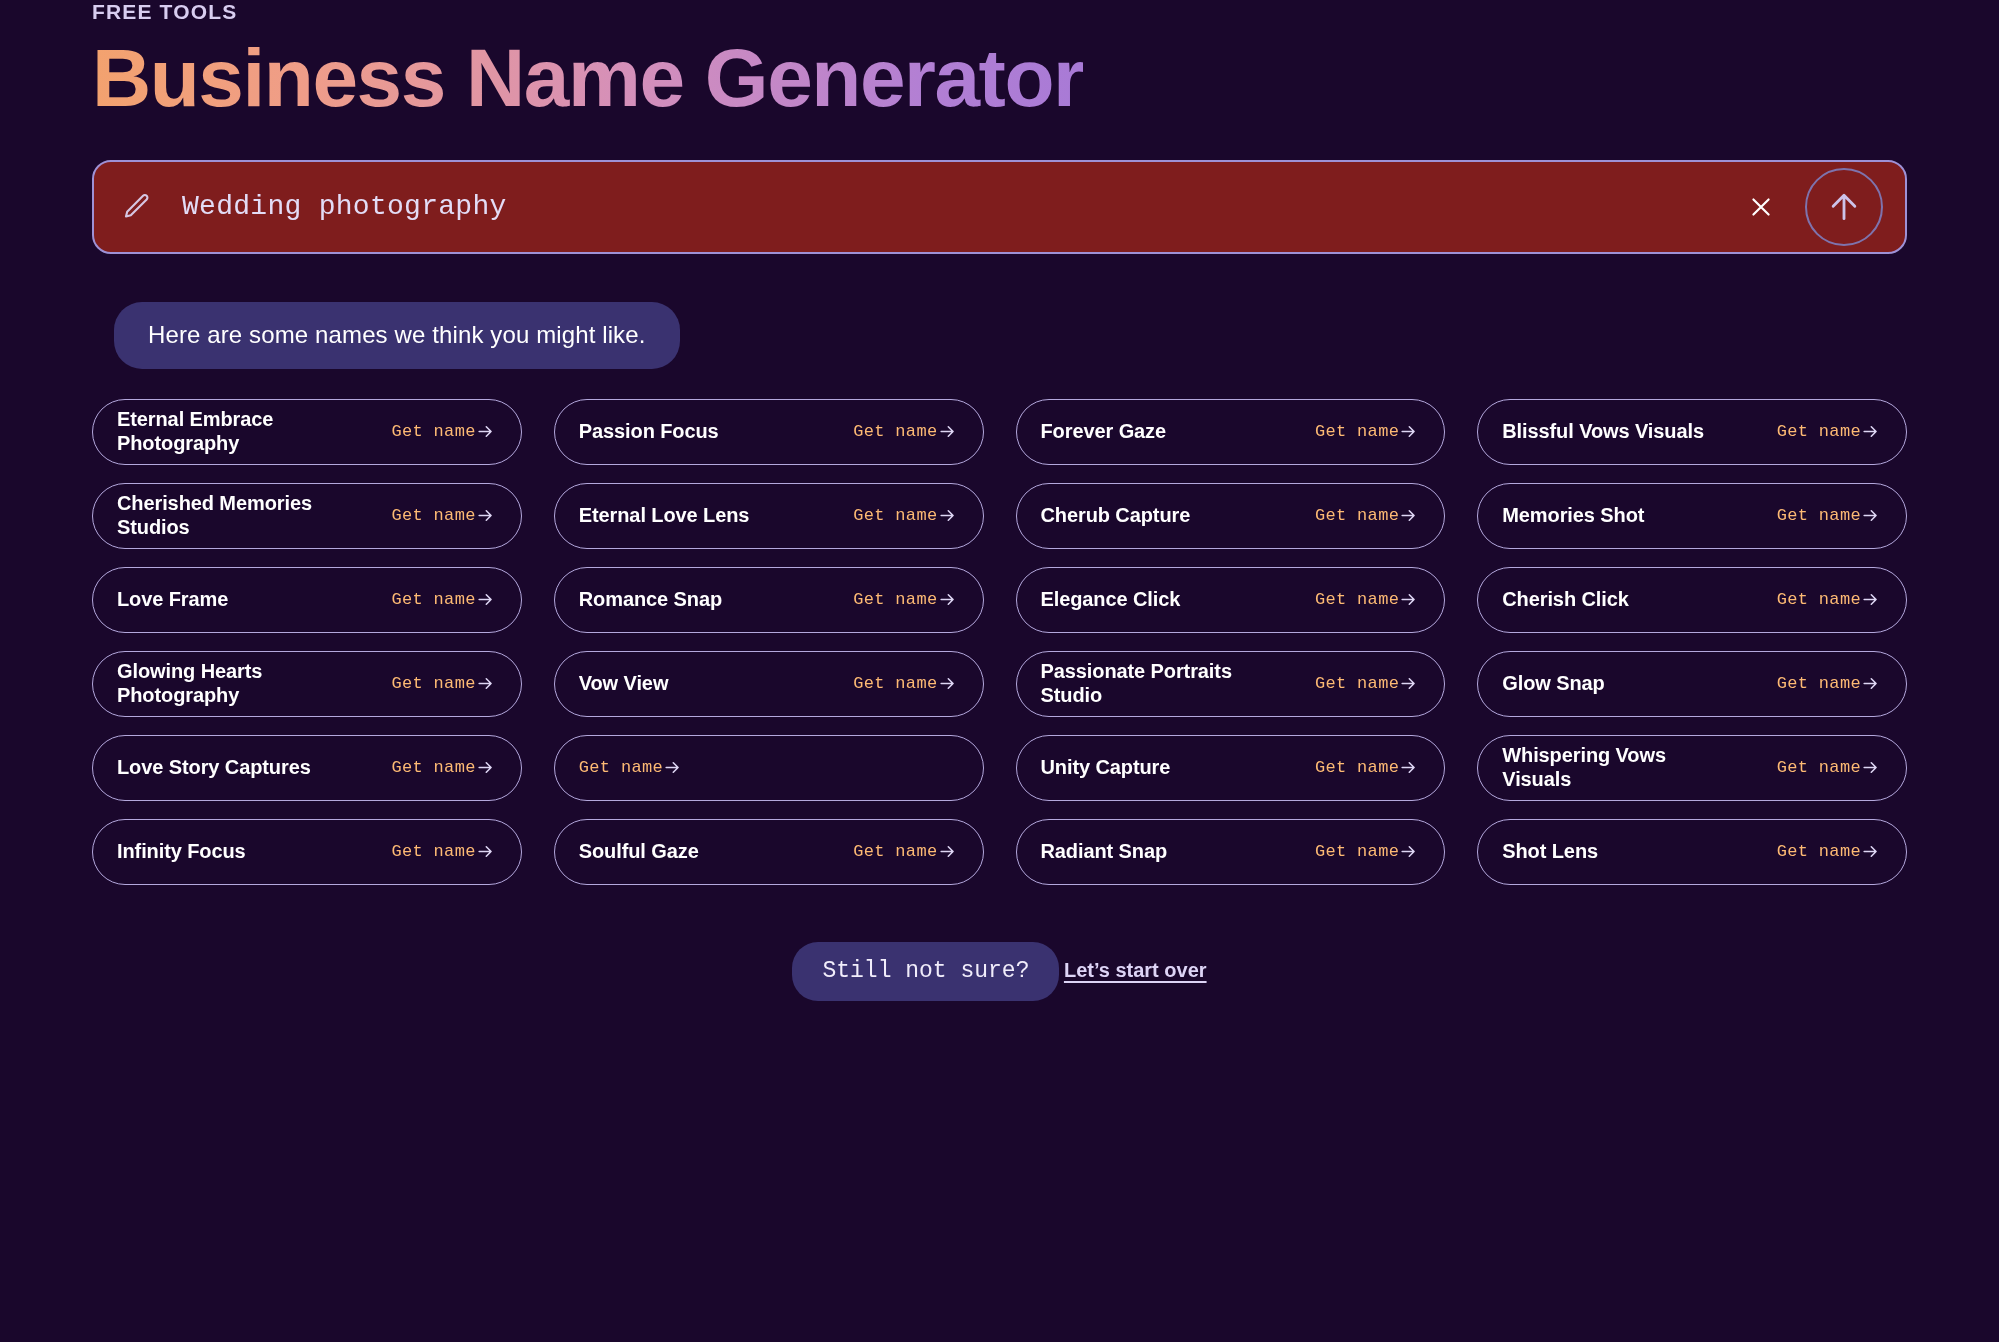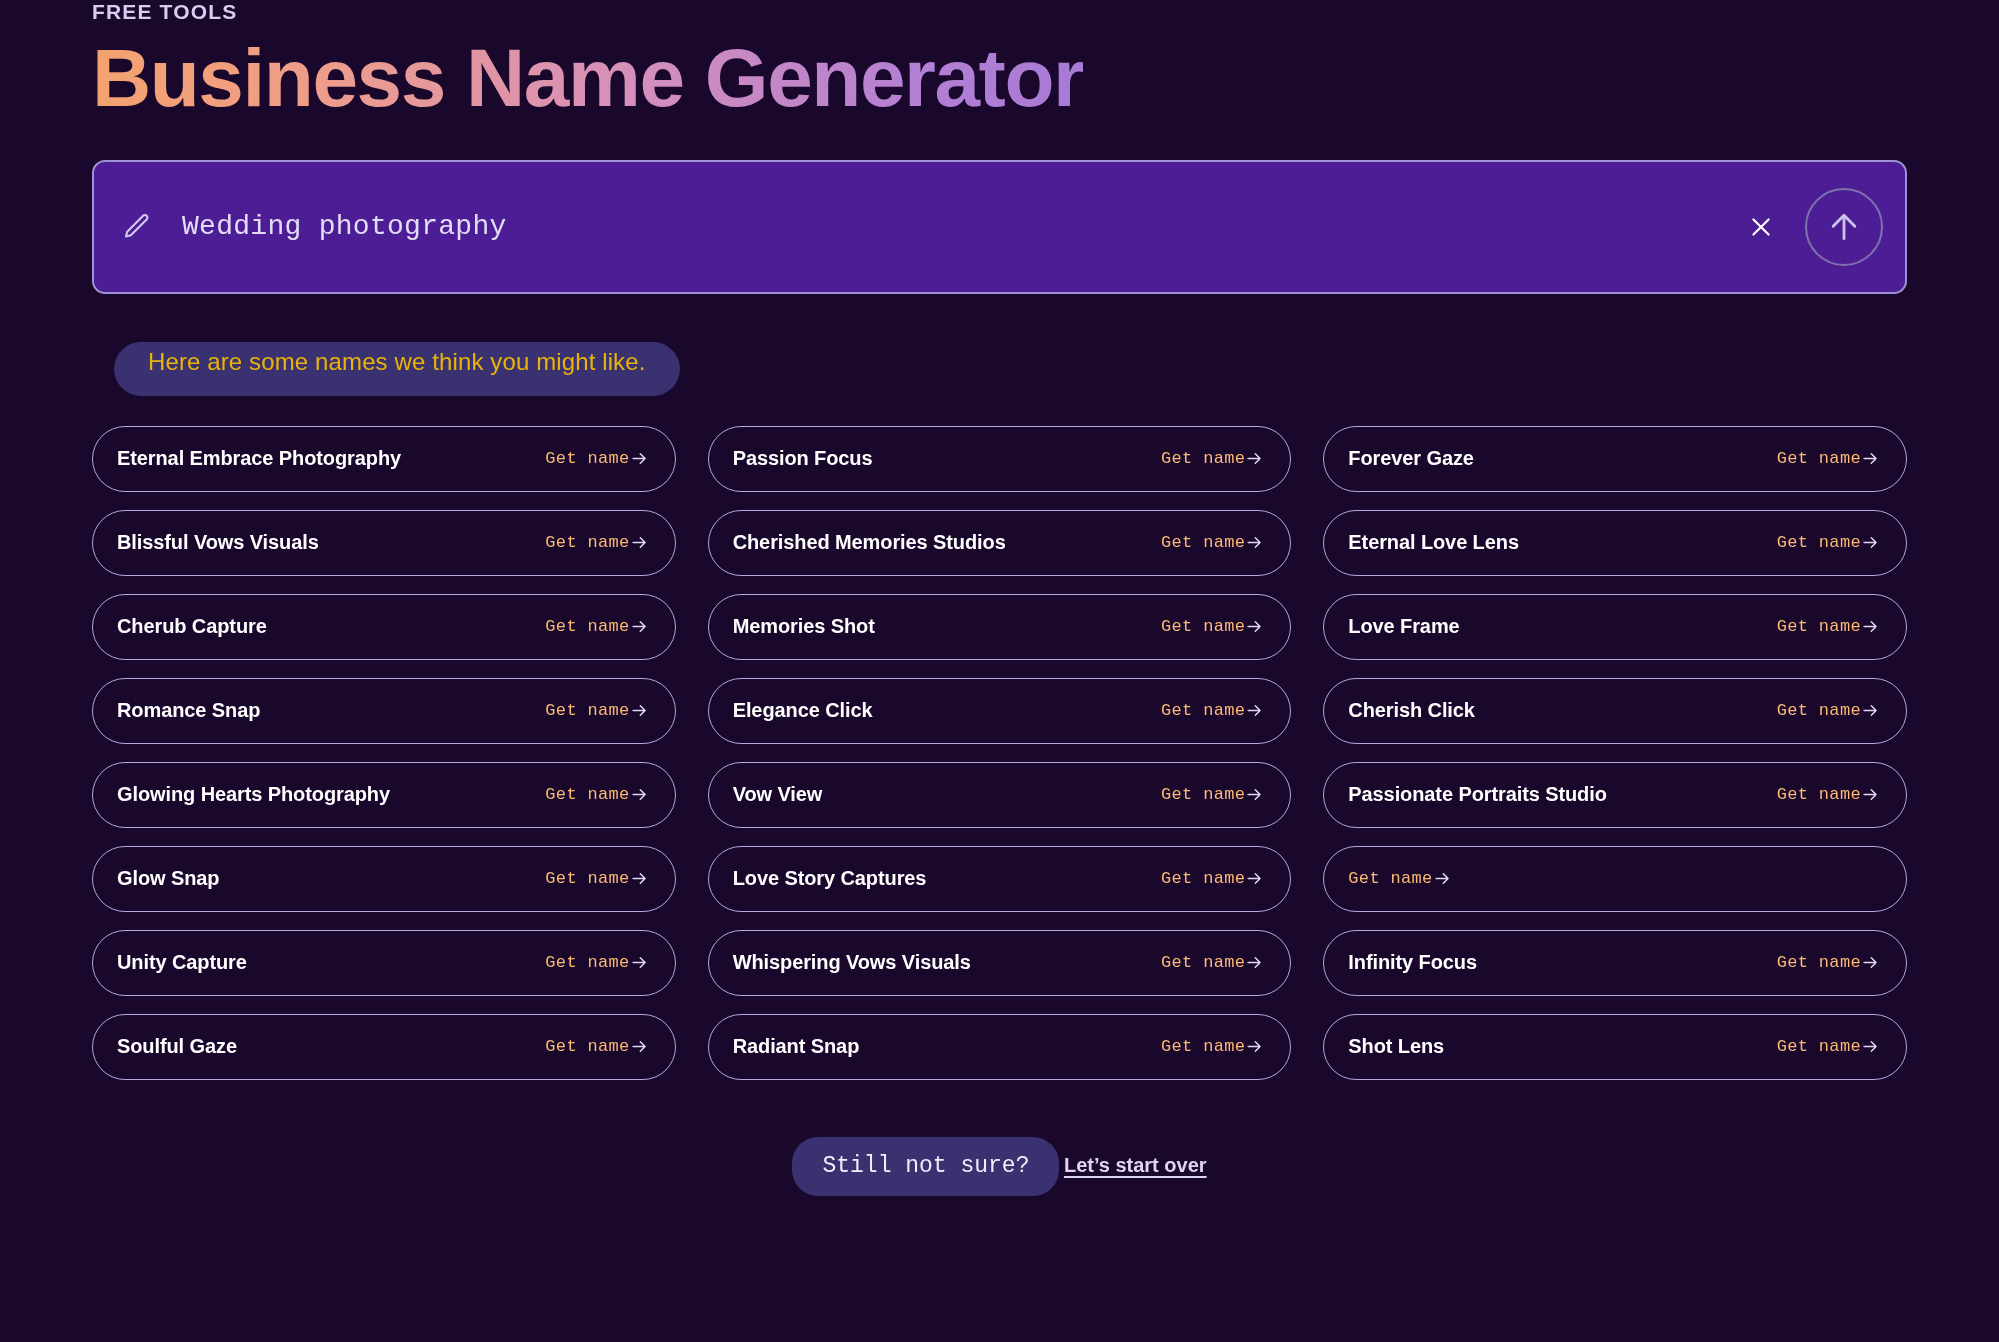--- a/index.html
+++ b/index.html
@@ -40,23 +40,23 @@
     background-clip: text;
     color: transparent;
     -webkit-text-fill-color: transparent;
     display: inline-block;
   }
 
   
   .prompt-bar {
     position: relative;
     margin-top: 40px;
-    height: 134px;
-    border-radius: 13px;
-    background: #4c1d95;
+    height: 94px;
+    border-radius: 19px;
+    background: #7f1d1d;
     border: 2px solid #9e91d6;
     display: flex;
     align-items: center;
     padding: 0 22px 0 26px;
   }
 
   .pencil-icon { width: 32px; height: 32px; flex: 0 0 32px; opacity: .92; }
   .pencil-icon svg { display: block; width: 32px; height: 32px; }
 
   .prompt-value {
@@ -90,45 +90,45 @@
   }
   .submit-btn svg { width: 40px; height: 40px; display: block; }
 
   
   .bubble-row { margin-top: 48px; }
 
   .bubble {
     position: relative;
     display: inline-block;
     background: #3a3270;
-    color: #eab308;
+    color: #ffffff;
     font-size: 24px;
     font-weight: 400;
-    padding: 6px 34px 20px;
+    padding: 19px 34px 20px;
     border-radius: 28px;
     letter-spacing: 0.005em;
   }
   .bubble::after {
     content: "";
     position: absolute;
     left: 6px;
     bottom: -9px;
     width: 26px; height: 26px;
     background: #3a3270;
     border-bottom-right-radius: 22px;
     transform: skewX(-22deg);
     z-index: -1;
   }
   .bubble-indent { margin-left: 22px; }
 
   
   .name-grid {
     margin-top: 30px;
     display: grid;
-    grid-template-columns: repeat(3, 1fr);
+    grid-template-columns: repeat(4, 1fr);
     column-gap: 32px;
     row-gap: 18px;
   }
 
   .name-card {
     height: 66px;
     border: 1.6px solid #b4a8dd;
     border-radius: 36px;
     background: transparent;
     display: flex;

